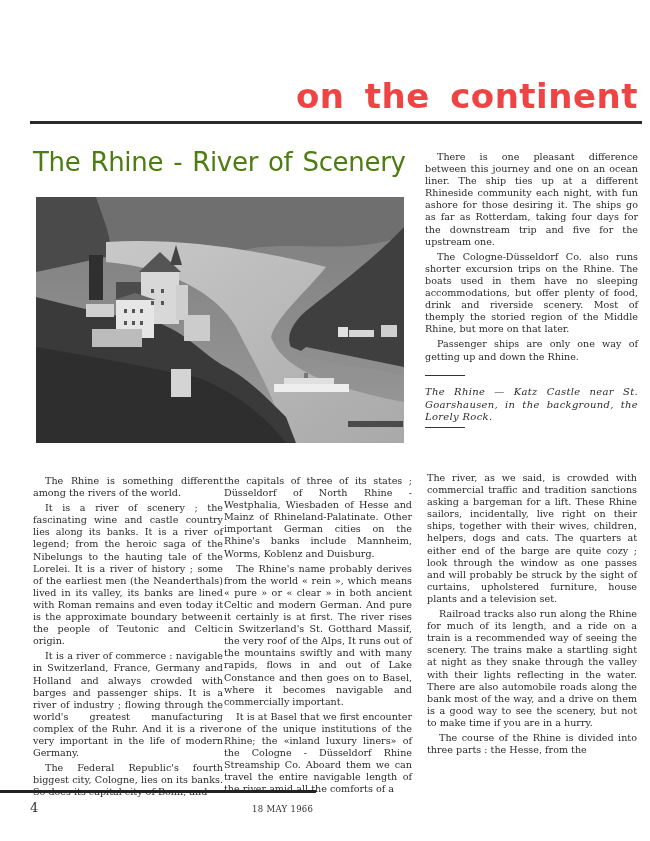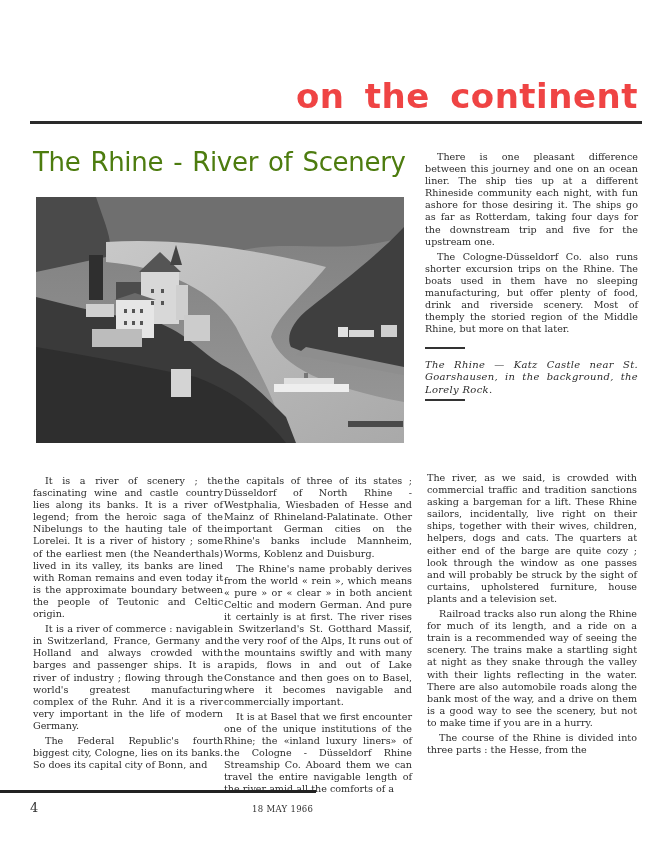--- a/index.html
+++ b/index.html
@@ -88,27 +88,29 @@
     <rect x="238" y="187" width="75" height="8" fill="#eeeeee"></rect>
     <rect x="248" y="181" width="50" height="6" fill="#e0e0e0"></rect>
     <rect x="268" y="176" width="4" height="5" fill="#777"></rect>
 
     <rect x="312" y="224" width="55" height="6" fill="#4a4a4a"></rect>
   </svg>
 </div>
 
 <div class="col col-r-top">
   <p>There is one pleasant difference between this journey and one on an ocean liner. The ship ties up at a different Rhineside community each night, with fun ashore for those desiring it. The ships go as far as Rotterdam, taking four days for the downstream trip and five for the upstream one.</p>
-  <p>The Cologne-Düsseldorf Co. also runs shorter excursion trips on the Rhine. The boats used in them have no sleeping manufacturing, but offer plenty of food, drink and riverside scenery. Most of themply the storied region of the Middle Rhine, but more on that later.</p>
+  <p>The Cologne-Düsseldorf Co. also runs shorter excursion trips on the Rhine. The boats used in them have no sleeping accommodations, but offer plenty of food, drink and riverside scenery. Most of themply the storied region of the Middle Rhine, but more on that later.</p>
+  <p>Passenger ships are only one way of getting up and down the Rhine.</p>
   <div class="caption-rule" style="margin-top:12px"></div>
   <p class="caption">The Rhine — Katz Castle near St. Goarshausen, in the background, the Lorely Rock.</p>
   <div class="caption-rule"></div>
 </div>
 
 <div class="col col-1">
+  <p>The Rhine is something different among the rivers of the world.</p>
   <p>It is a river of scenery ; the fascinating wine and castle country lies along its banks. It is a river of legend; from the heroic saga of the Nibelungs to the hauting tale of the Lorelei. It is a river of history ; some of the earliest men (the Neanderthals) lived in its valley, its banks are lined with Roman remains and even today it is the approximate boundary between the people of Teutonic and Celtic origin.</p>
   <p>It is a river of commerce : navigable in Switzerland, France, Germany and Holland and always crowded with barges and passenger ships. It is a river of industry ; flowing through the world's greatest manufacturing complex of the Ruhr. And it is a river very important in the life of modern Germany.</p>
   <p>The Federal Republic's fourth biggest city, Cologne, lies on its banks. So does its capital city of Bonn, and</p>
 </div>
 
 <div class="col col-2">
   <p class="noindent">the capitals of three of its states ; Düsseldorf of North Rhine - Westphalia, Wiesbaden of Hesse and Mainz of Rhineland-Palatinate. Other important German cities on the Rhine's banks include Mannheim, Worms, Koblenz and Duisburg.</p>
   <p>The Rhine's name probably derives from the world « rein », which means « pure » or « clear » in both ancient Celtic and modern German. And pure it certainly is at first. The river rises in Switzerland's St. Gotthard Massif, the very roof of the Alps, It runs out of the mountains swiftly and with many rapids, flows in and out of Lake Constance and then goes on to Basel, where it becomes navigable and commercially important.</p>
   <p>It is at Basel that we first encounter one of the unique institutions of the Rhine; the «inland luxury liners» of the Cologne - Düsseldorf Rhine Streamship Co. Aboard them we can travel the entire navigable length of the river amid all the comforts of a</p>
 </div>

